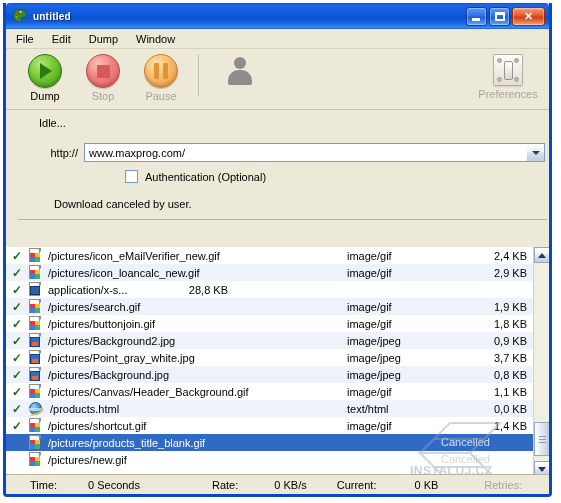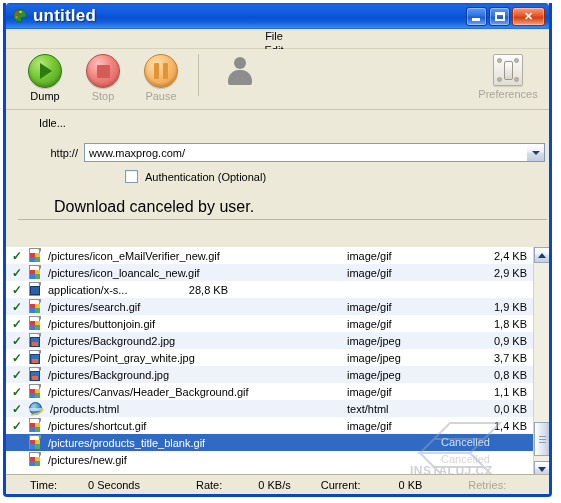--- a/index.html
+++ b/index.html
@@ -40,21 +40,21 @@
   }
   .title-icon {
     width: 16px; height: 16px;
     margin-right: 5px;
     position: relative;
     flex: none;
   }
   .title-text {
     color: #ffffff;
     font-weight: bold;
-    font-size: 17px;
+    font-size: 10px;
     letter-spacing: .2px;
     text-shadow: 1px 1px 1px rgba(0,0,0,.45);
     flex: 1;
     white-space: nowrap;
   }
   .win-buttons { display: flex; gap: 2px; align-items: center; margin-right: 2px; }
   .win-btn {
     width: 21px; height: 19px;
     border-radius: 3px;
     border: 1px solid #0a3fa8;
@@ -85,21 +85,20 @@
   }
 
   
   .menubar {
     height: 19px;
     background: #ece9d8;
     display: flex;
     align-items: center;
     padding-left: 9px;
     border-bottom: 1px solid #d6d2bd;
-    flex-direction: column;
   }
   .menu-item {
     font-size: 11px; color: #000;
     padding: 1px 9px 1px 1px;
     margin-right: 8px;
     white-space: nowrap;
   }
 
   
   .toolbar {
@@ -270,21 +269,21 @@
     width: 13px; height: 13px;
     border: 1px solid #7f9db9;
     background: #fff;
     box-sizing: border-box;
     margin-right: 7px;
     box-shadow: inset 1px 1px 1px rgba(0,0,0,.06);
   }
   .auth-label { font-size: 11px; color: #000; }
   .msg {
     position: absolute; left: 48px; top: 88px;
-    font-size: 16px; color: #000;
+    font-size: 11px; color: #000;
   }
   .panel-divider {
     position: absolute; left: 12px; right: 2px; bottom: 0;
     height: 1px; background: #b8b4a0;
   }
 
   
   .listwrap {
     position: absolute;
     left: 0; top: 244px;
@@ -826,21 +825,21 @@
     <div class="wm-text">INSTALUJ.CZ</div>
   </div>
 
   <div class="statusbar">
     <div class="sb-cell" style="width:118px;justify-content:flex-start;padding-left:24px;">
       <span class="sb-key">Time:</span>
     </div>
     <div class="sb-cell" style="width:72px;justify-content:flex-start;margin-left:-60px;">
       <span class="sb-val">0 Seconds</span>
     </div>
-    <div class="sb-cell" style="margin-left:36px;justify-content:center;">
+    <div class="sb-cell" style="margin-left:52px;justify-content:center;">
       <span class="sb-key">Rate:</span>
     </div>
     <div class="sb-cell" style="margin-left:36px;">
       <span class="sb-val">0  KB/s</span>
     </div>
     <div class="sb-cell" style="margin-left:30px;">
       <span class="sb-key">Current:</span>
     </div>
     <div class="sb-cell" style="margin-left:38px;">
       <span class="sb-val">0  KB</span>

